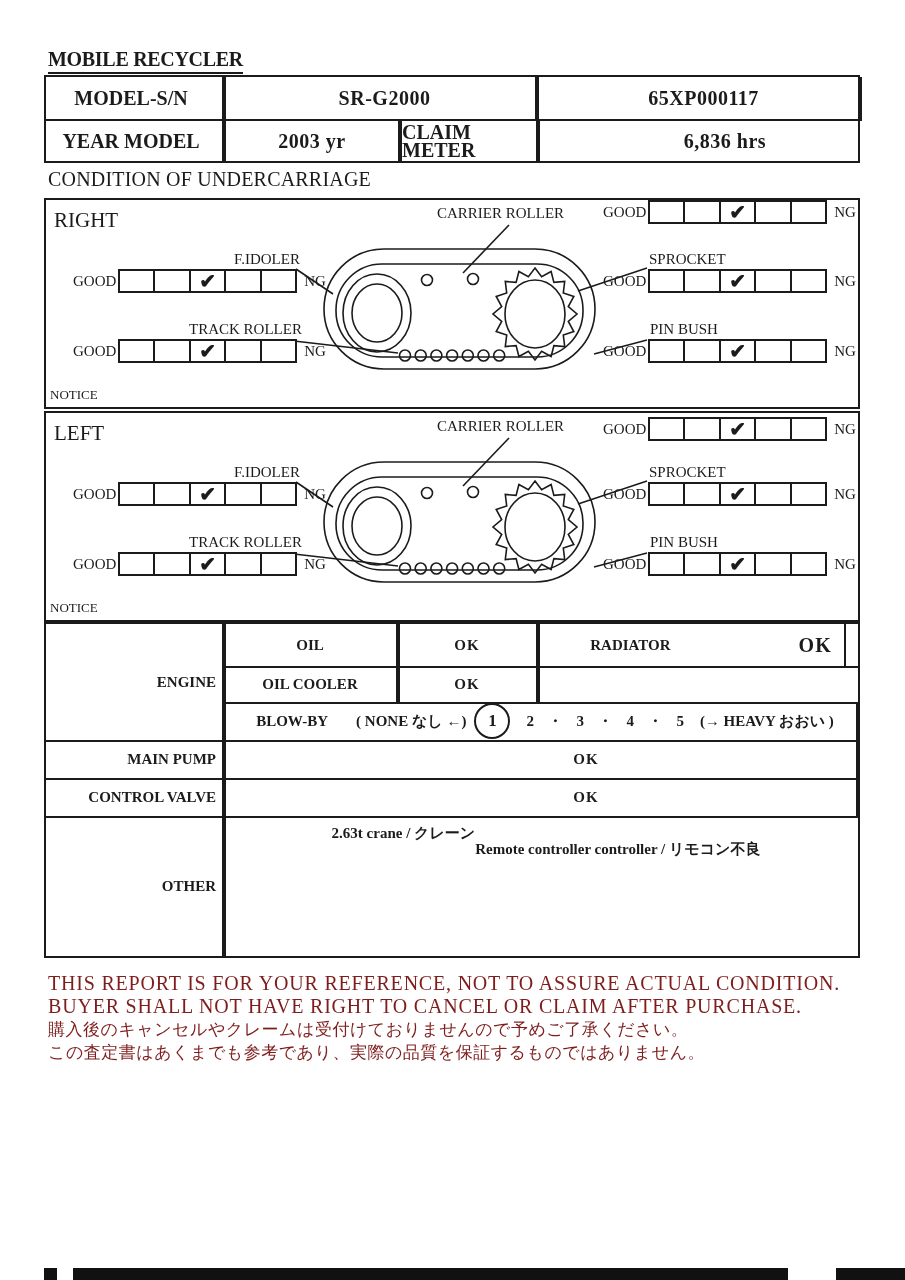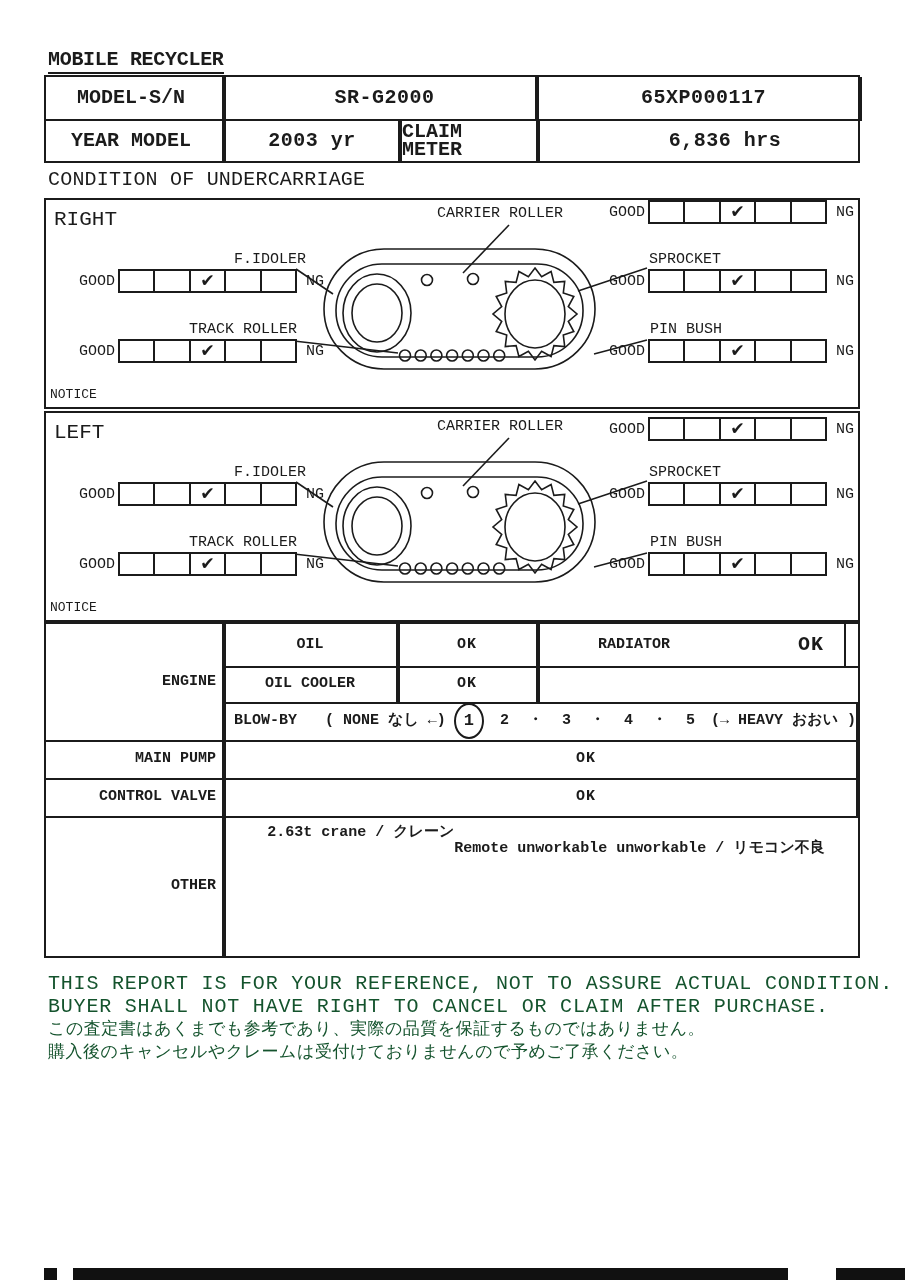--- a/index.html
+++ b/index.html
@@ -1,17 +1,17 @@
 <!DOCTYPE html>
 <html><head>
 <meta charset="utf-8">
 <style>
   html,body{margin:0;padding:0;background:#ffffff;}
   .page{position:relative;width:905px;height:1280px;background:#ffffff;overflow:hidden;
-        font-family:Liberation Mono, monospace;color:#1b1b1b;}
+        font-family:Liberation Serif, serif;color:#1b1b1b;}
   .abs{position:absolute;}
 
   
   .doc-title{left:48px;top:48px;font-size:20px;font-weight:bold;letter-spacing:-0.3px;
              border-bottom:2px solid #1b1b1b;padding-bottom:1px;}
 
   
   .hdr{left:44px;top:75px;width:816px;height:88px;border:2px solid #1b1b1b;box-sizing:border-box;}
   .hdr .cell{position:absolute;display:flex;align-items:center;box-sizing:border-box;}
   .lab{font-size:15px;justify-content:flex-end;padding-right:6px;}
@@ -293,29 +293,29 @@
 
     <div class="cell" style="left:0;top:116px;width:178px;height:38px;justify-content:flex-end;padding-right:6px;">MAIN PUMP</div>
     <div class="cell ok" style="left:178px;top:116px;width:634px;height:38px;padding-left:92px;">OK</div>
 
     <div class="cell" style="left:0;top:154px;width:178px;height:38px;justify-content:flex-end;padding-right:6px;">CONTROL VALVE</div>
     <div class="cell ok" style="left:178px;top:154px;width:634px;height:38px;padding-left:92px;">OK</div>
 
     <div class="cell" style="left:0;top:192px;width:178px;height:140px;justify-content:flex-end;padding-right:6px;">OTHER</div>
     <div class="cell other-lines" style="left:178px;top:192px;width:634px;height:140px;align-items:flex-start;flex-direction:row;padding:8px 0 0 10px;">
       <div>2.63t crane / クレーン</div>
-      <div style="margin-top:16px;">Remote unworkable unworkable / リモコン不良</div>
-    </div>
-  </div>
-
-  <div class="abs disclaimer" style="color: #14532d;">
+      <div style="margin-top:16px;">Remote controller controller / リモコン不良</div>
+    </div>
+  </div>
+
+  <div class="abs disclaimer" style="color: #7f1d1d;">
     <div>THIS REPORT IS FOR YOUR REFERENCE, NOT TO ASSURE ACTUAL CONDITION.</div>
     <div>BUYER SHALL NOT HAVE RIGHT TO CANCEL OR CLAIM AFTER PURCHASE.</div>
+    <div class="jp">購入後のキャンセルやクレームは受付けておりませんので予めご了承ください。</div>
     <div class="jp">この査定書はあくまでも参考であり、実際の品質を保証するものではありません。</div>
-    <div class="jp">購入後のキャンセルやクレームは受付けておりませんので予めご了承ください。</div>
   </div>
 
   <div class="abs scanbar">
     <div class="notch" style="left:13px;width:16px;"></div>
     <div class="notch" style="left:744px;width:48px;"></div>
   </div>
 
 </div>
 
 </body></html>

